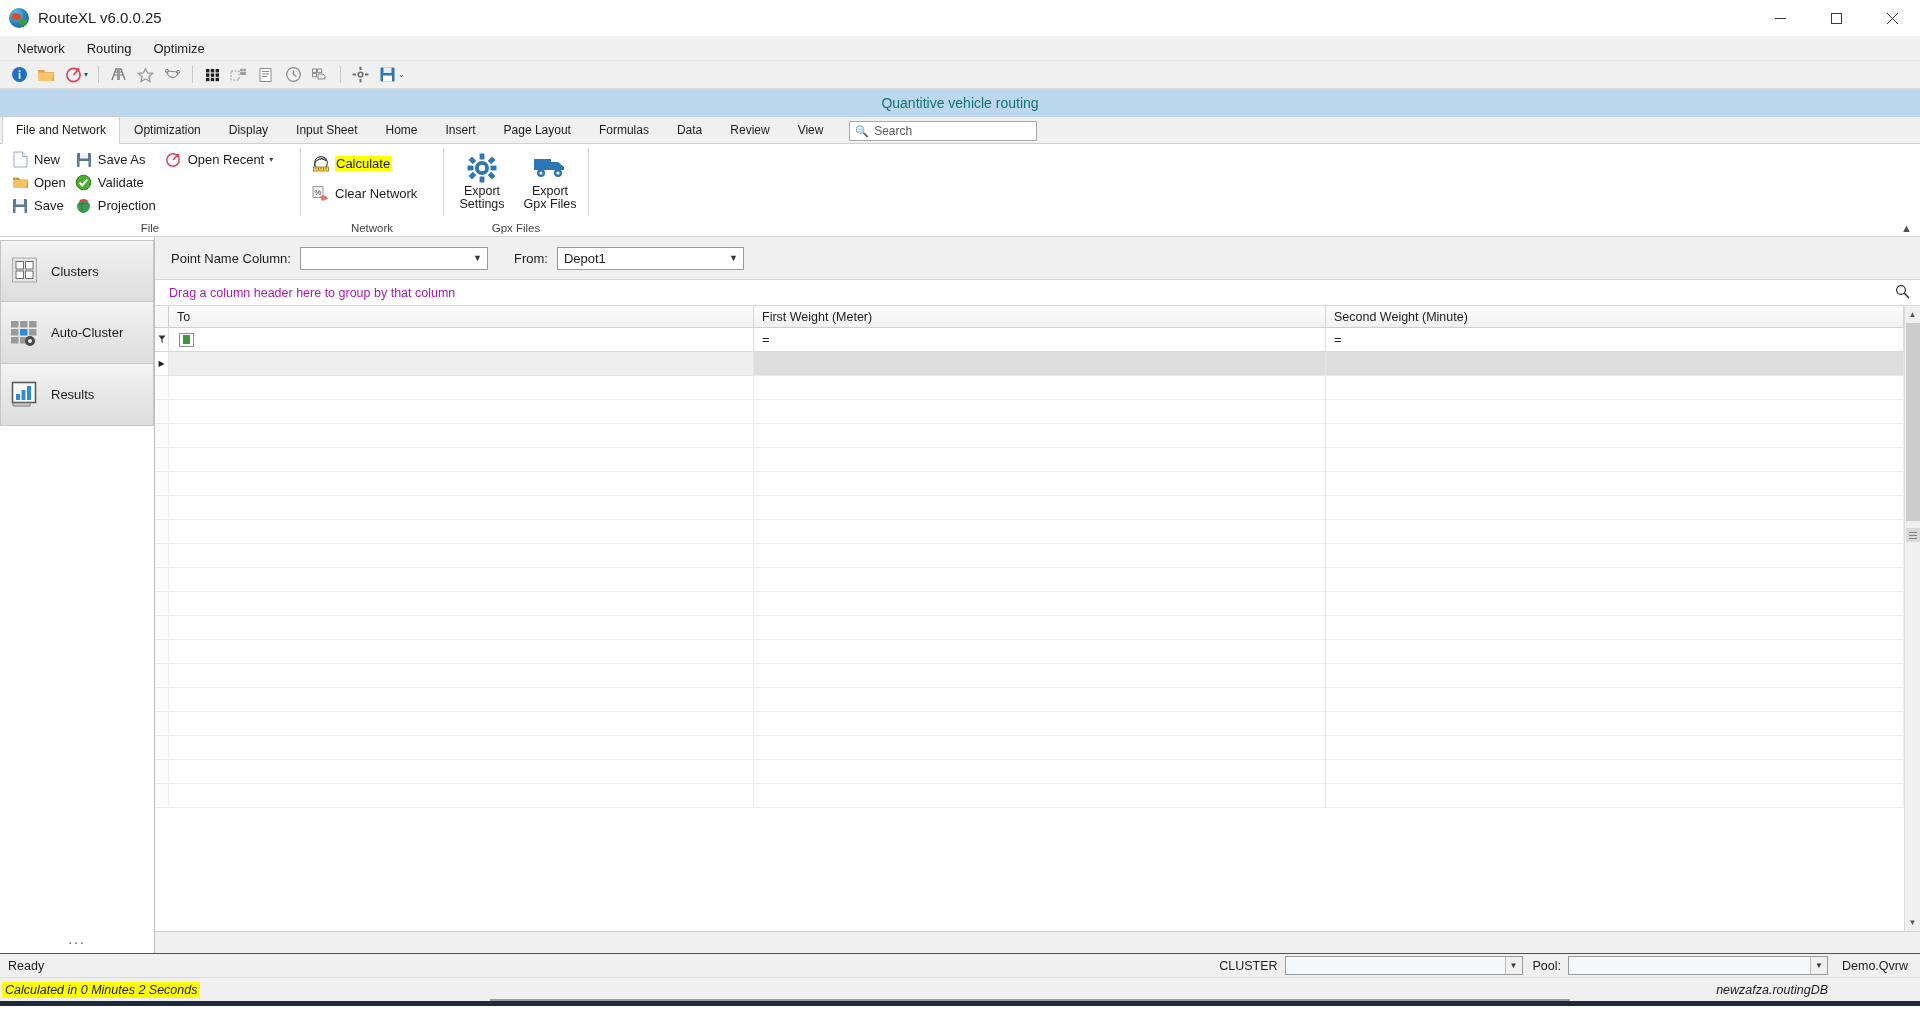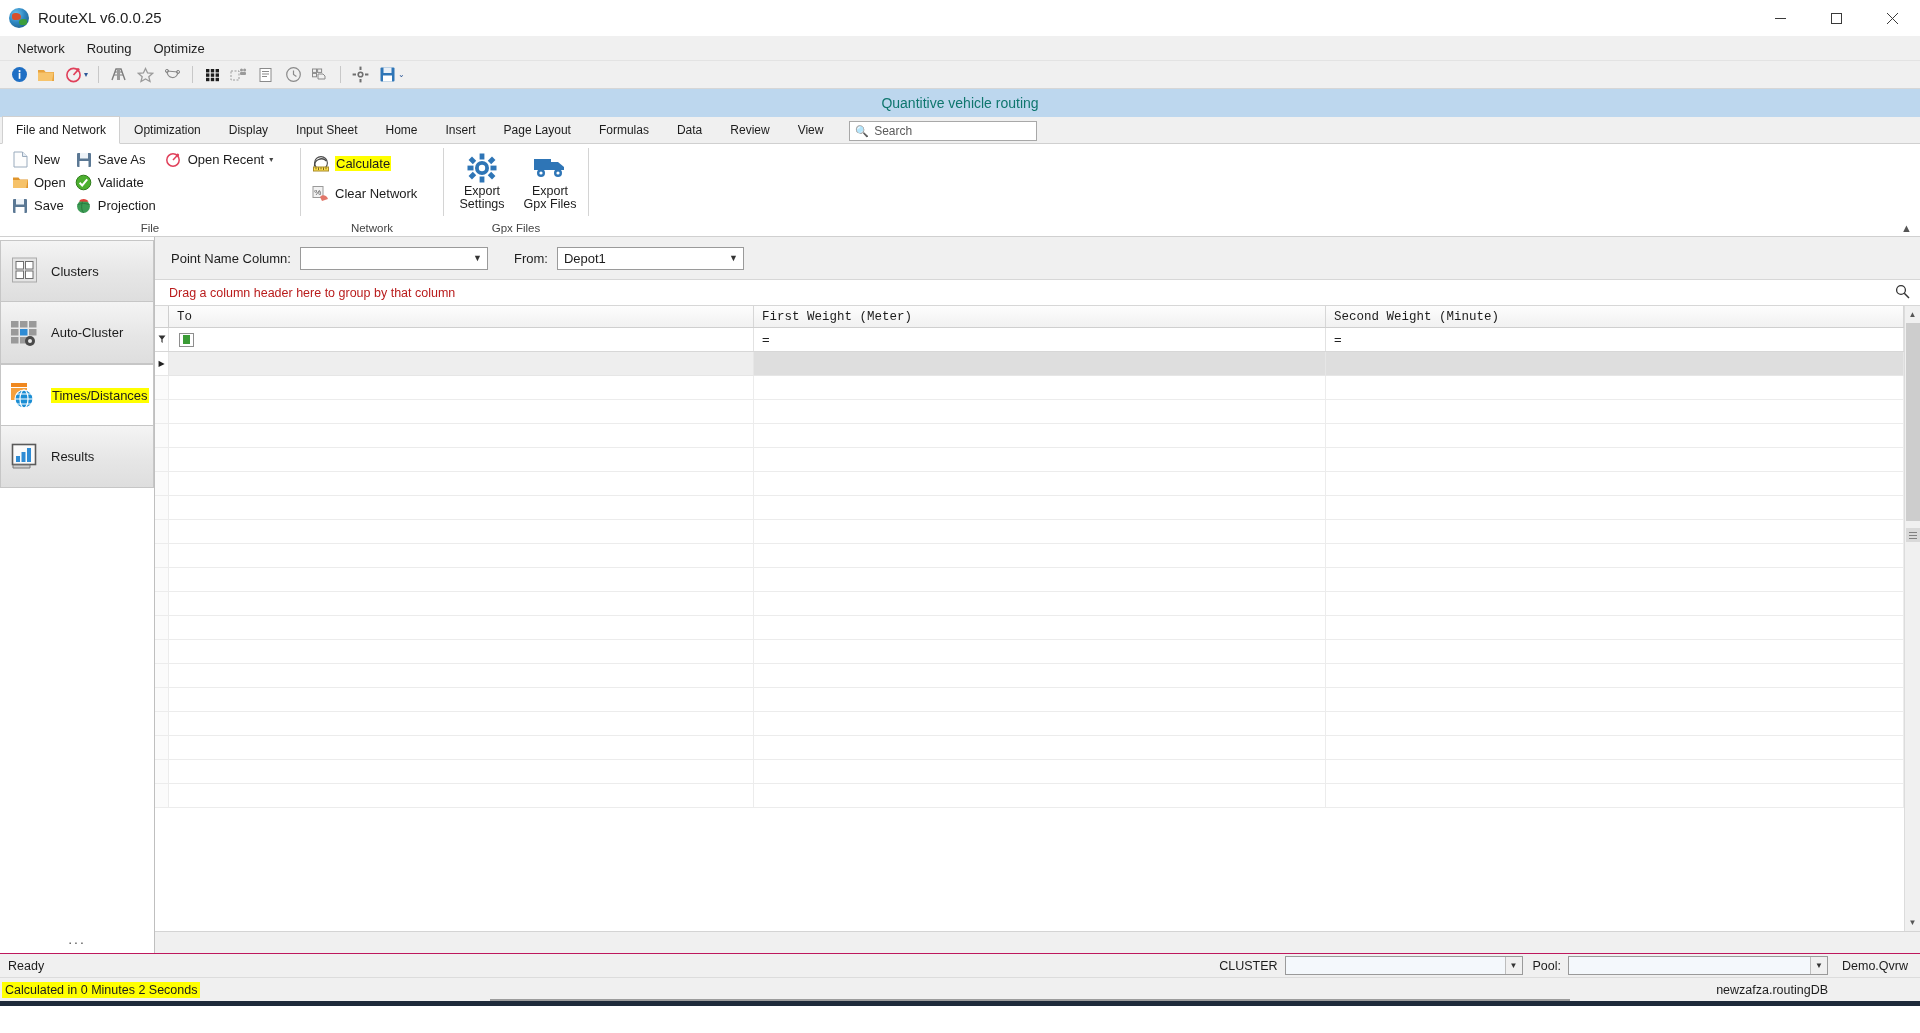--- a/index.html
+++ b/index.html
@@ -247,21 +247,21 @@
   .combo.c1 { width: 188px; }
   .combo.c2 { width: 187px; }
 
   .groupbar {
     height: 27px;
     background: #ffffff;
     border-top: 1px solid #d7d7d7;
     border-bottom: 1px solid #d7d7d7;
     display: flex; align-items: center;
     padding-left: 14px;
-    font-size: 12.5px; color: #b91c1c;
+    font-size: 12.5px; color: #a21caf;
     position: relative;
   }
   .groupbar .find {
     position: absolute; right: 10px; top: 4px;
     color: #333;
   }
 
   
   .grid { flex: 1; display: flex; min-height: 0; background: #fff; }
   .grid-main { flex: 1; display: flex; flex-direction: column; min-width: 0; }
@@ -270,21 +270,20 @@
     background: #f7f7f7;
     border-bottom: 1px solid #cfcfcf;
     font-size: 12.5px;
   }
   .gh-indicator { width: 14px; border-right: 1px solid #cfcfcf; background:#f7f7f7; flex: none; }
   .gh-cell {
     display: flex; align-items: center;
     padding-left: 8px;
     border-right: 1px solid #d7d7d7;
     background: linear-gradient(to bottom,#fdfdfd,#f1f1f1);
-    font-family: Liberation Mono, monospace;
   }
   .col-to { width: 585px; flex: none; }
   .col-w1 { width: 572px; flex: none; }
   .col-w2 { flex: 1; min-width: 0; }
 
   .filter-row {
     height: 24px; display: flex;
     border-bottom: 1px solid #d7d7d7;
     background: #fff;
     font-size: 12.5px;
@@ -390,20 +389,21 @@
   .sb-right { margin-left: 14px; margin-right: 12px; }
 
   .statusbar2 {
     height: 24px;
     background: #f0f0f0;
     border-top: 1px solid #dcdcdc;
     display: flex; align-items: center;
     font-size: 12.5px;
     padding-left: 2px;
     position: relative;
+    font-style: italic;
   }
   .calc-badge { background: #ffff00; padding: 1px 3px; }
   .db-name { margin-left: auto; margin-right: 92px; }
 
   .taskbar-hint {
     height: 5px;
     background: #1e2a3a;
   }
   .taskbar-line {
     position: absolute; left: 490px; bottom: 0px;
@@ -774,35 +774,20 @@
           <rect x="10" y="11" width="7.5" height="6.5" fill="#2e8bd4"></rect>
           <g fill="#4a4a4a">
               <circle cx="20" cy="23" r="5"></circle>
             </g>
           <circle cx="20" cy="23" r="2" fill="#e8e8e8"></circle>
         </svg>
       </span>
       <span class="side-label">Auto-Cluster</span>
     </div>
 
-    <div class="side-item active">
-      <span class="sicon">
-        <svg width="34" height="32" viewBox="0 0 34 32">
-          <path d="M2,4 h16 v4 h-16 z" fill="#f0881f"></path>
-          <path d="M2,9 h16 v12 h-16 z" fill="#f5a03c"></path>
-          <circle cx="15" cy="20" r="9" fill="#1b8ed4"></circle>
-          <g stroke="#ffffff" stroke-width="1.2" fill="none">
-            <circle cx="15" cy="20" r="9"></circle>
-            <ellipse cx="15" cy="20" rx="4" ry="9"></ellipse>
-            <path d="M6,20 h18 M7.6,15 h14.8 M7.6,25 h14.8"></path>
-          </g>
-        </svg>
-      </span>
-      <span class="side-label hl">Times/Distances</span>
-    </div>
 
     <div class="side-item">
       <span class="sicon">
         <svg width="32" height="30" viewBox="0 0 32 30">
           <rect x="2.5" y="2.5" width="23" height="20" fill="#fafafa" stroke="#5a5a5a" stroke-width="1.6"></rect>
           <rect x="6" y="14" width="4" height="6" fill="#2e8bd4"></rect>
           <rect x="11.5" y="10" width="4" height="10" fill="#2e8bd4"></rect>
           <rect x="17" y="6" width="4" height="14" fill="#2e8bd4"></rect>
           <path d="M9,23 h11 v3 h-17 v-3 z" fill="#cfcfcf" stroke="#7a7a7a"></path>
         </svg>

